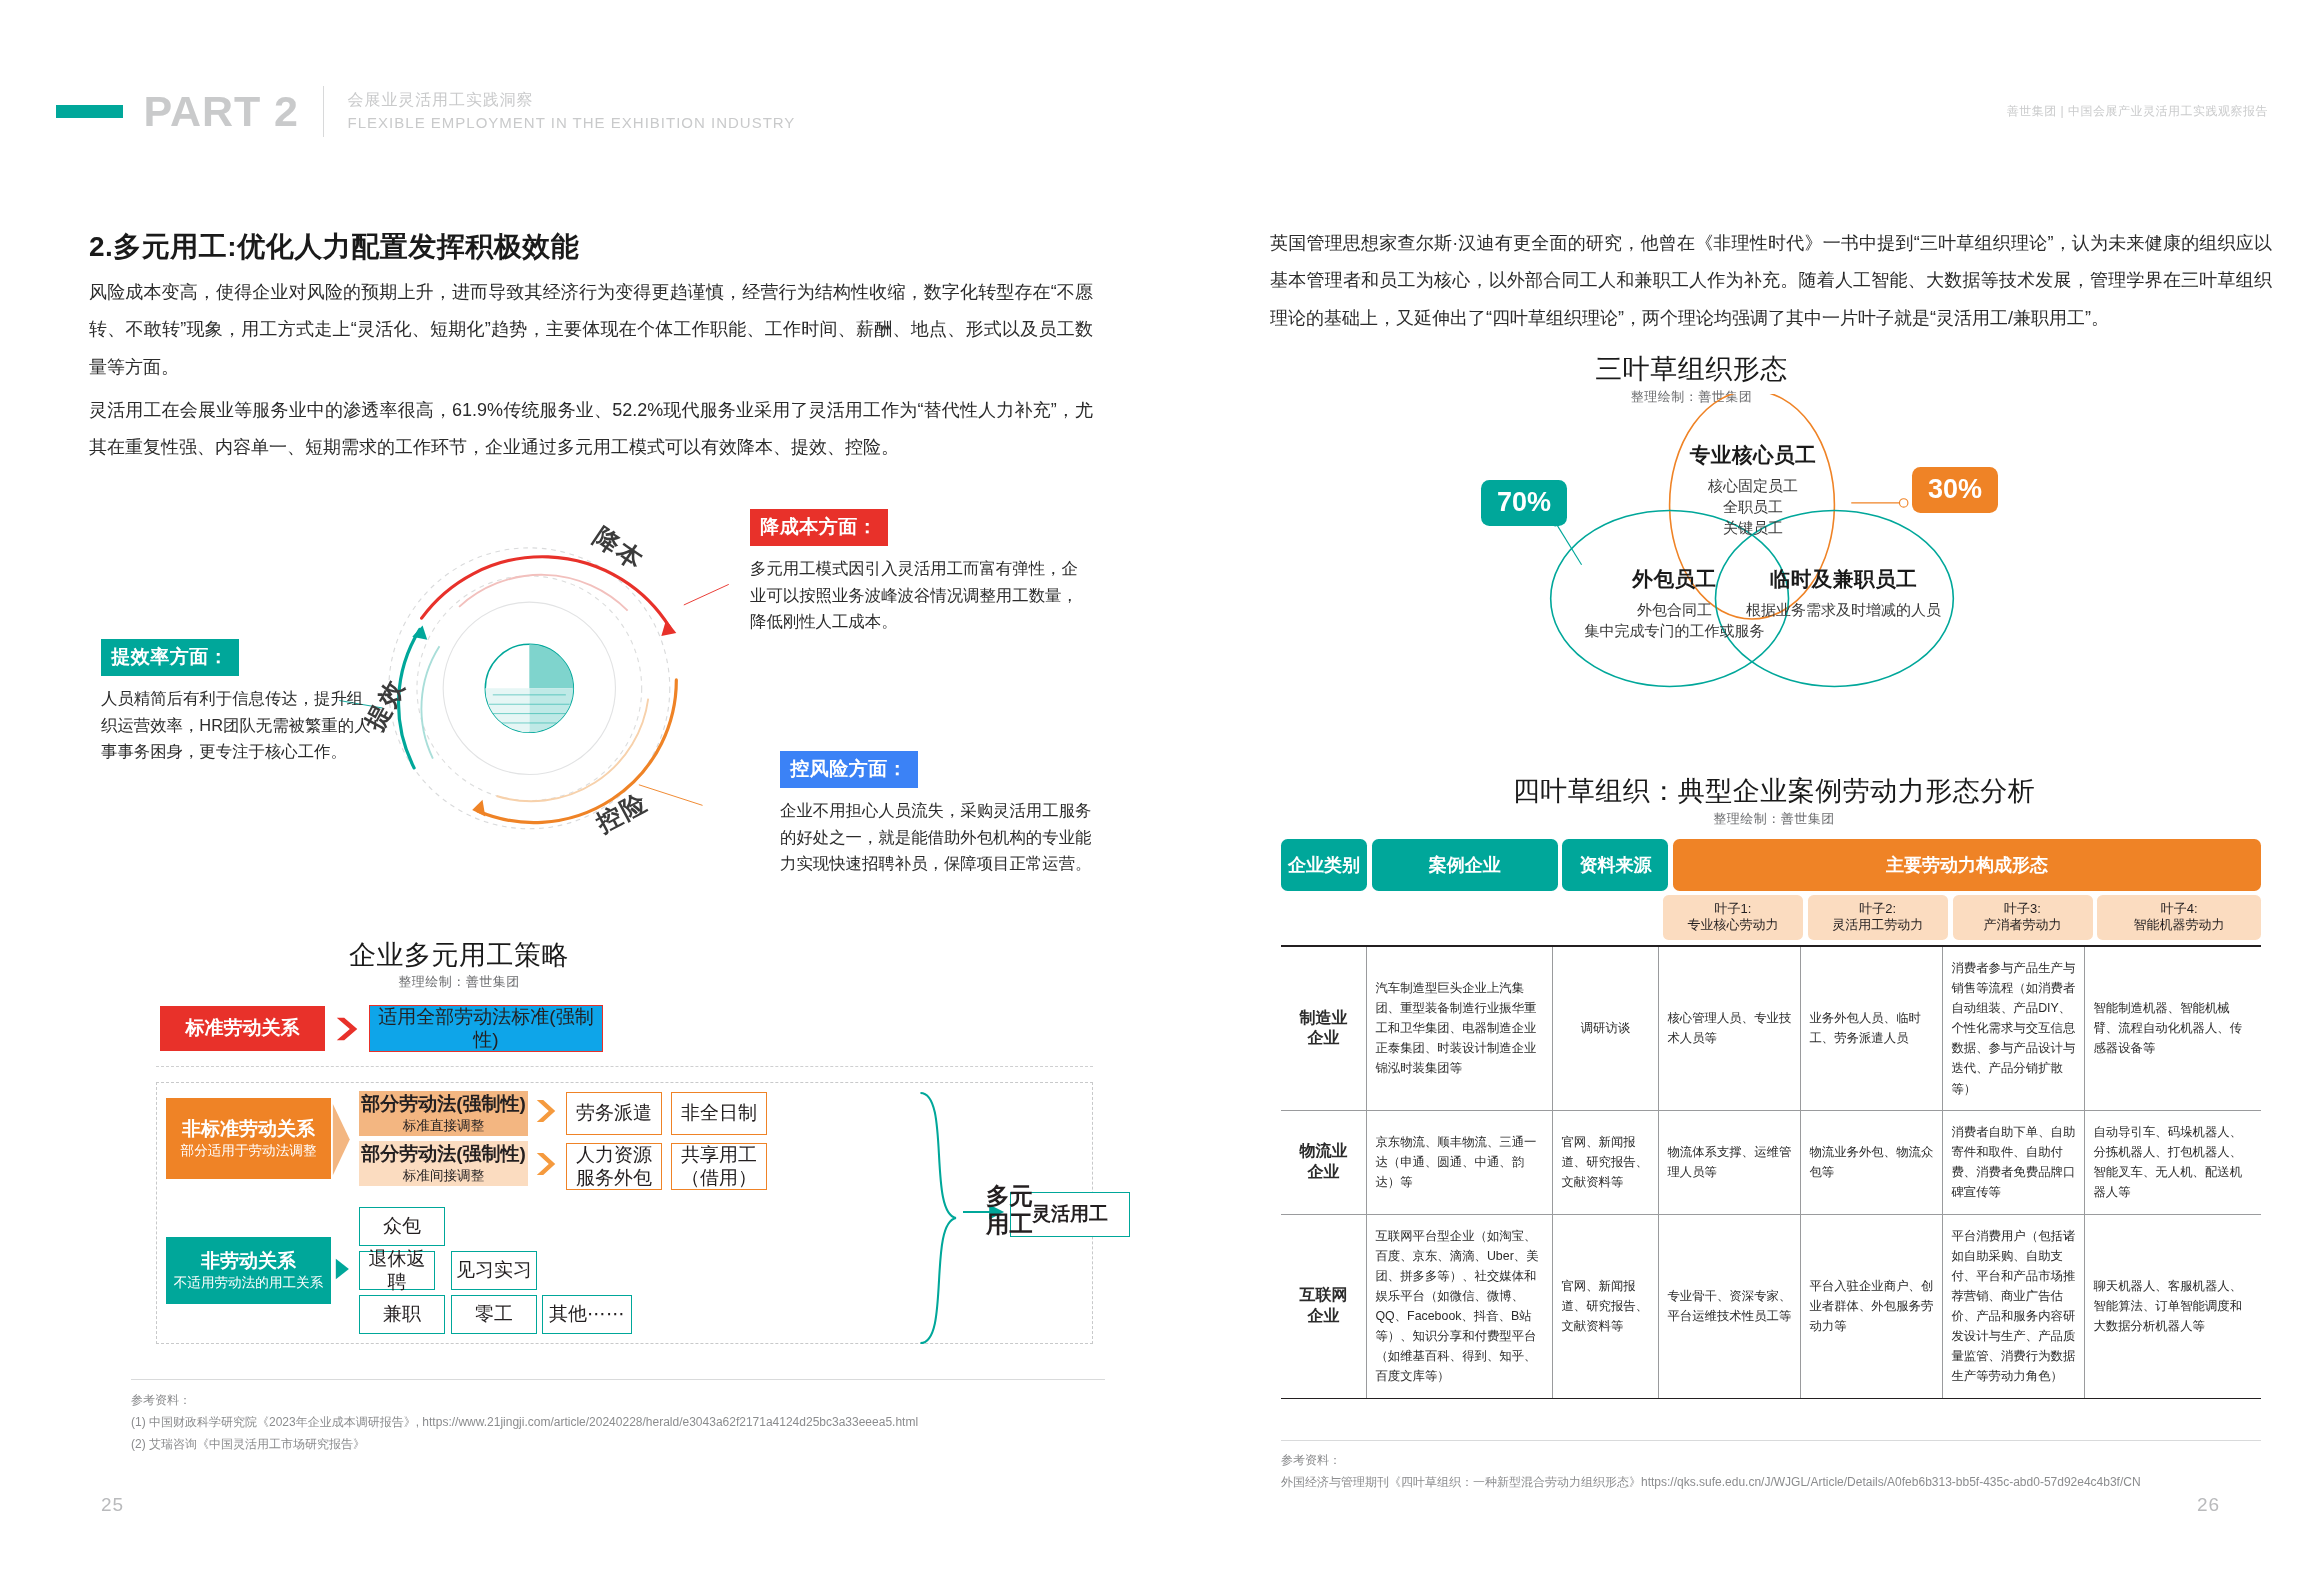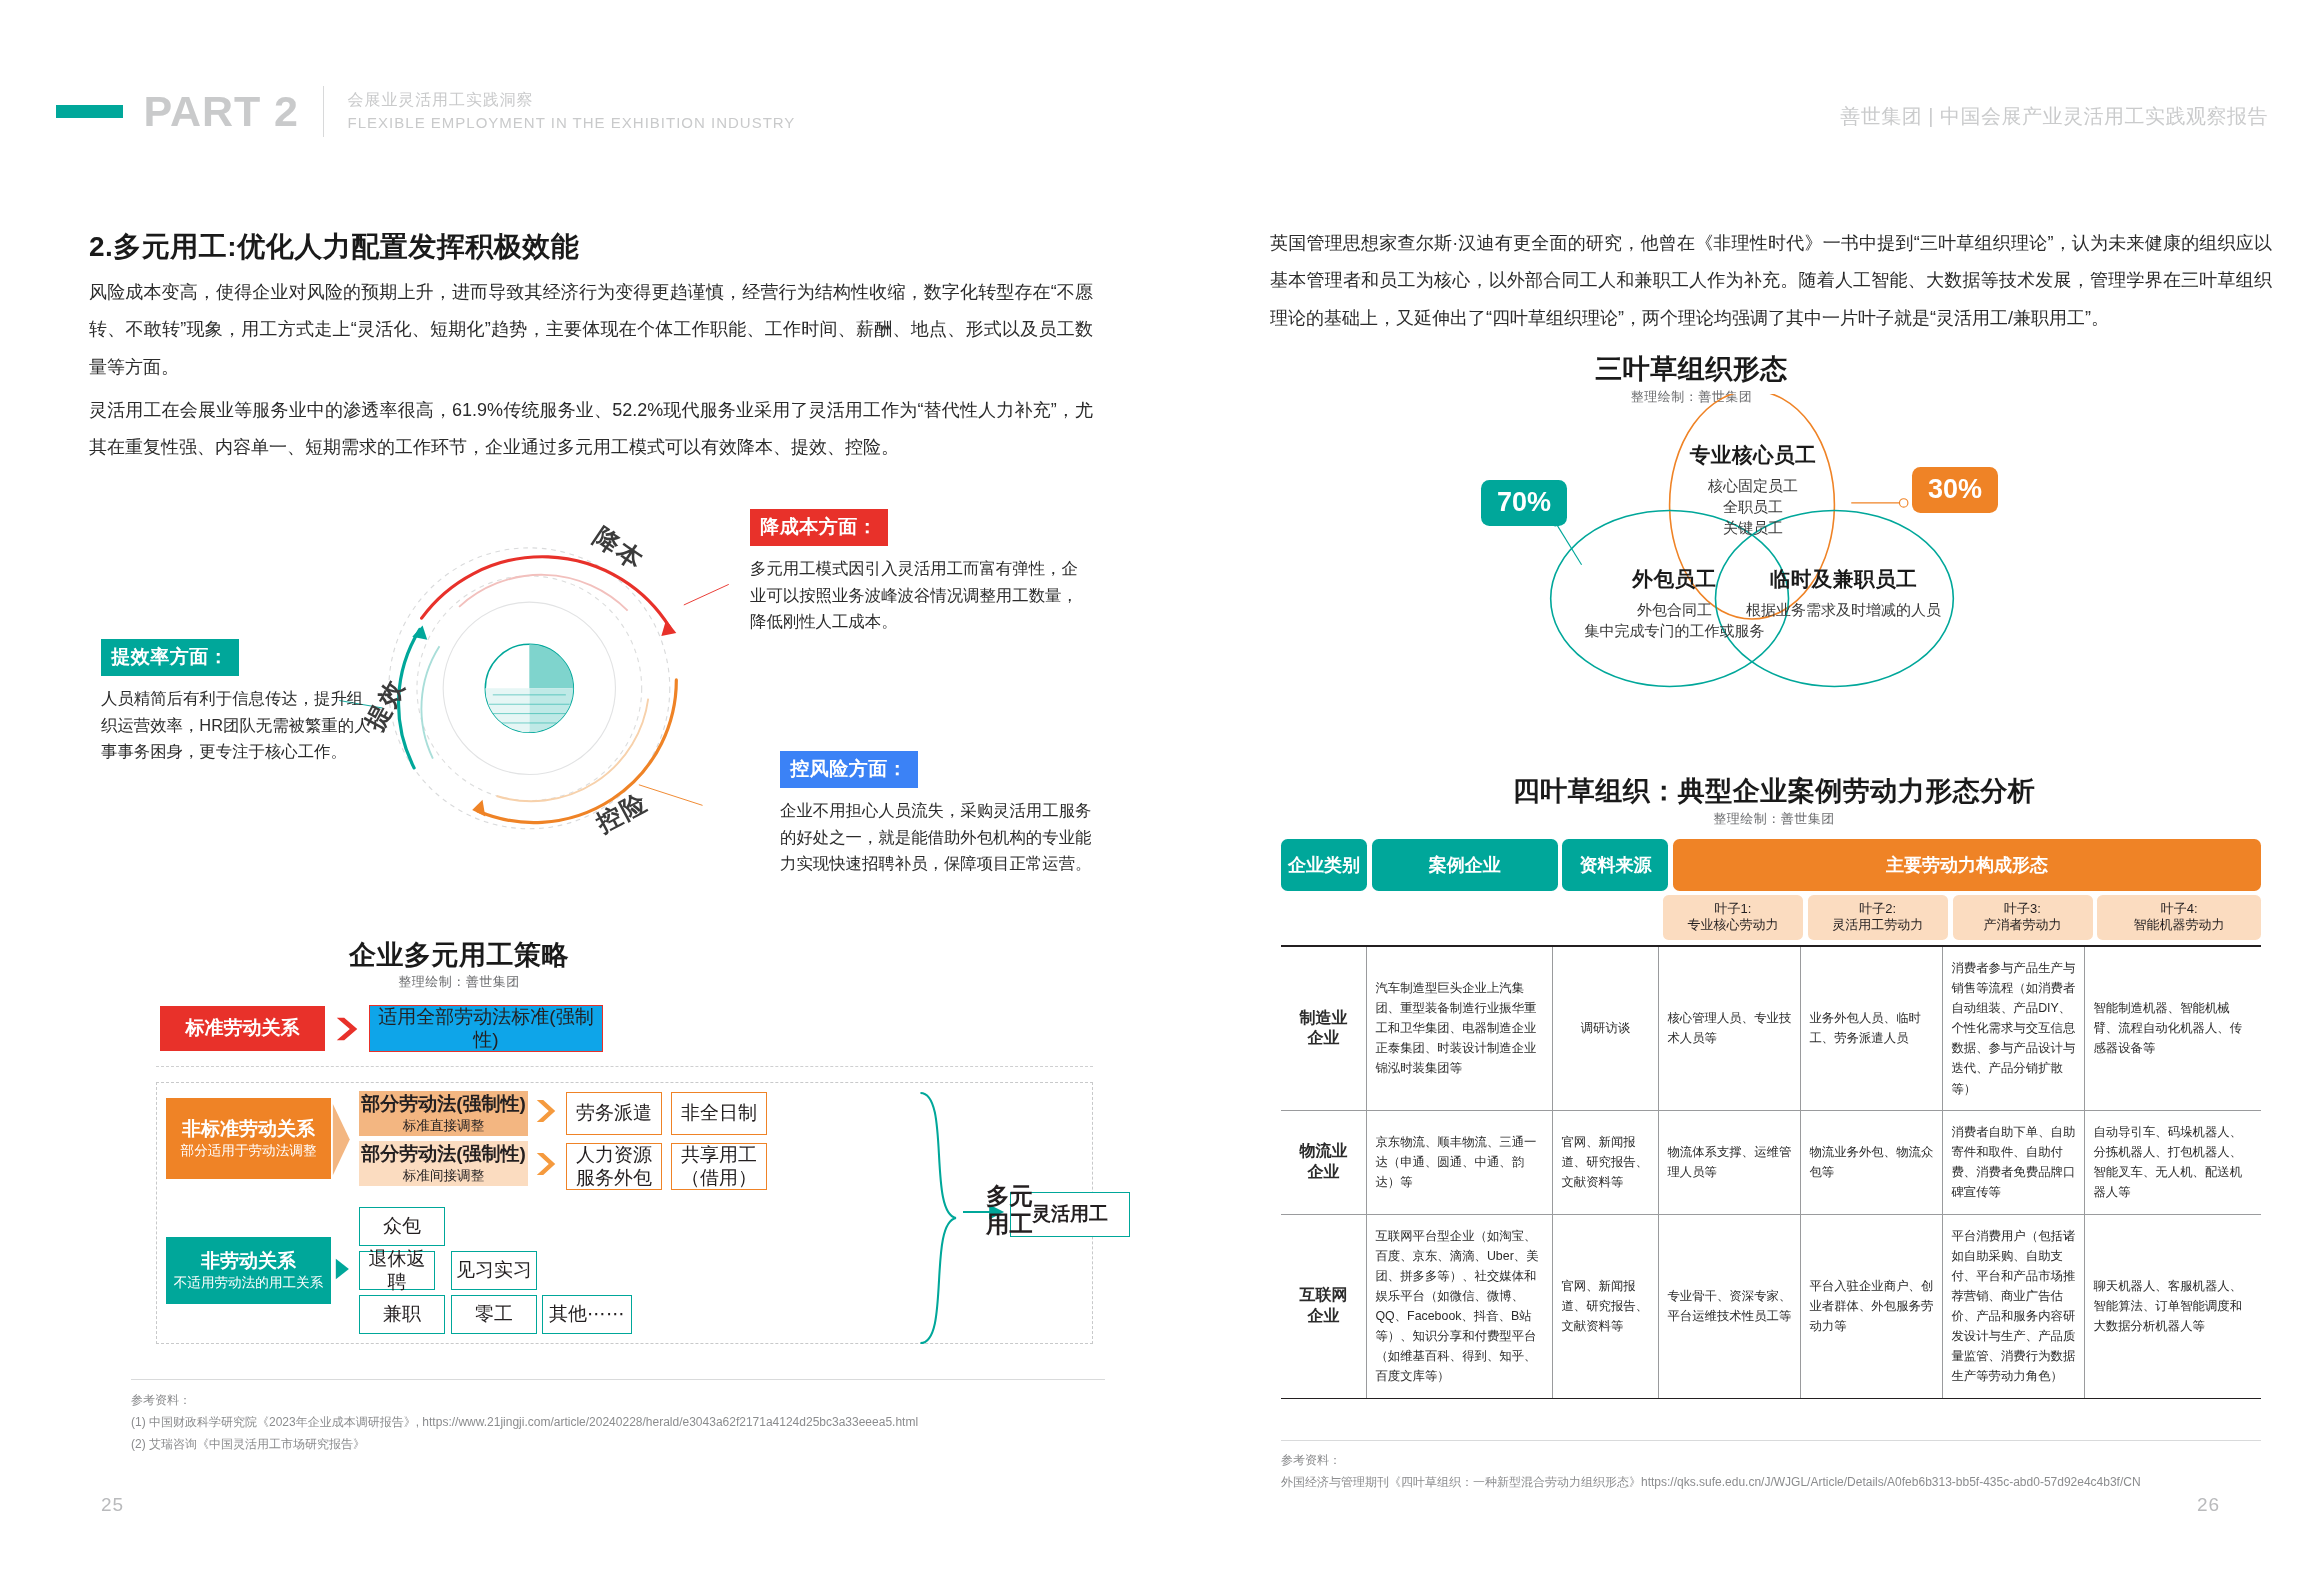--- a/index.html
+++ b/index.html
@@ -11,40 +11,40 @@
 
   
   .hdr{position:absolute;top:86px;left:56px;display:flex;align-items:center;}
   .hdr-bar{width:67px;height:13px;background:#00a79a;margin-right:20.6px;}
   .hdr-part{font-size:43px;font-weight:bold;color:#c9cacb;letter-spacing:0.9px;
             font-family:"Liberation Sans",sans-serif;line-height:1;}
   .hdr-div{width:0.9px;height:51px;background:#d8d9da;margin:0 24px;}
   .hdr-txt{line-height:1.25;}
   .hdr-cn{font-size:16px;color:#c9cacb;letter-spacing:0.9px;}
   .hdr-en{font-size:15px;color:#c9cacb;letter-spacing:1px;margin-top:3.7px;}
-  .hdr-right{position:absolute;top:103px;right:56px;font-size:20px;color:#cacbcc;letter-spacing:0.5px;}
+  .hdr-right{position:absolute;top:103px;right:56px;font-size:12px;color:#cacbcc;letter-spacing:0.5px;}
 
   
   .h2{position:absolute;font-size:28px;font-weight:bold;color:#1a1a1a;letter-spacing:0.5px;}
   .para{position:absolute;font-size:18px;line-height:2.08;color:#2b2b2b;text-align:justify;}
 
   
   .callout{position:absolute;}
   .tagbox{display:inline-block;padding:4.7px 10.3px 6.6px 10.3px;font-size:19px;font-weight:bold;color:#fff;letter-spacing:0.5px;}
   .tag-red{background:#e8312a;}
   .tag-teal{background:#00a79a;}
   .tag-orange{background:#3b82f6;}
   .callout p{margin:8.4px 0 0 0;font-size:16.4px;line-height:1.64;color:#2b2b2b;}
 
   
   .circlewrap{position:absolute;left:309px;top:487px;width:450px;height:412px;}
   .spinlabel{position:absolute;font-size:25px;font-weight:bold;color:#3b3b3b;letter-spacing:1.9px;}
 
   
-  .charttitle{position:absolute;font-size:27px;font-weight:bold;color:#1a1a1a;text-align:center;letter-spacing:0.5px;}
+  .charttitle{position:absolute;font-size:27px;font-weight:normal;color:#1a1a1a;text-align:center;letter-spacing:0.5px;}
   .chartsub{position:absolute;font-size:13px;color:#6d6e70;text-align:center;letter-spacing:0.5px;}
 
   
   .fbox{position:absolute;box-sizing:border-box;display:flex;flex-direction:column;
         align-items:center;justify-content:center;text-align:center;}
   .fbox .l1{font-size:19px;font-weight:bold;line-height:1.18;}
   .fbox .l2{font-size:13.6px;line-height:1.2;margin-top:2.8px;}
   .solid-red{background:#e8312a;color:#fff;}
   .solid-orange{background:#ef8326;color:#fff;}
   .solid-teal{background:#00a79a;color:#fff;}

